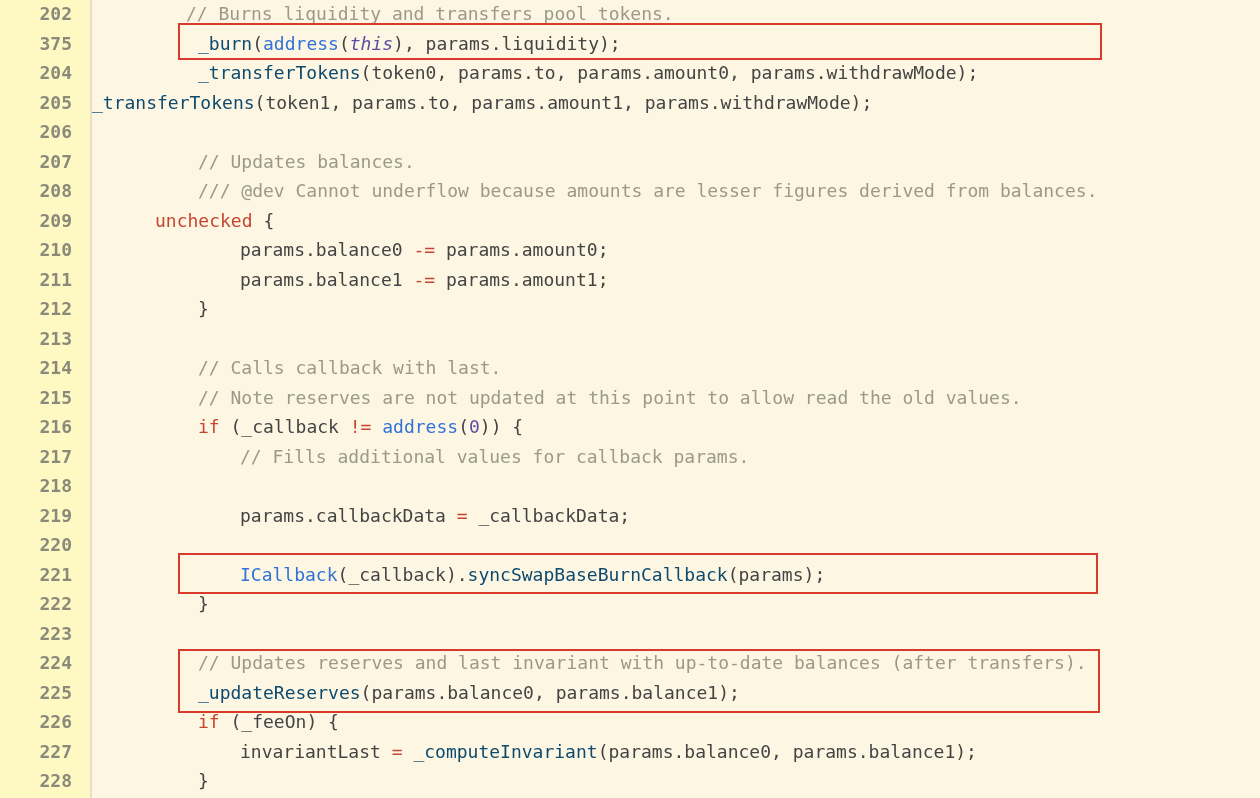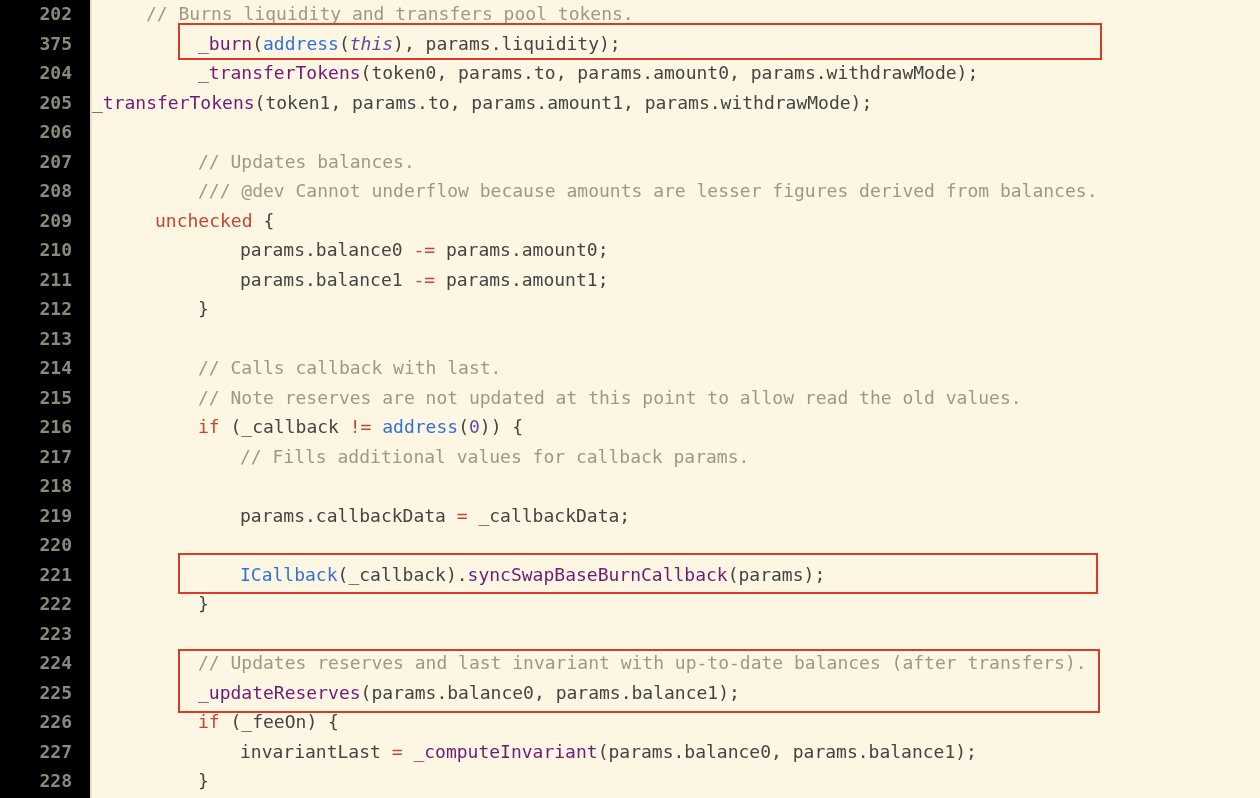--- a/index.html
+++ b/index.html
@@ -1,24 +1,24 @@
 <!DOCTYPE html>
 <html><head>
 <meta charset="utf-8">
 <style>
   html,body{margin:0;padding:0;background:#fdf6e3;font-family:"Menlo","Consolas","DejaVu Sans Mono",monospace;font-size:18px;line-height:29.5px;color:#444;}
   .viewport{width:1260px;height:798px;overflow:hidden;position:relative;}
-  .gutter{position:absolute;left:0;top:0;width:90px;height:100%;background:#000000;border-right:2px solid #e8decb;}
+  .gutter{position:absolute;left:0;top:0;width:90px;height:100%;background:#fef9c3;border-right:2px solid #e8decb;}
   .gutter .ln{position:absolute;right:18px;width:60px;text-align:right;color:#8a8a7b;font-weight:600;}
   .code{position:absolute;left:92px;top:0;right:0;height:100%;}
   .row{position:absolute;left:0;right:0;white-space:pre;}
   .row span{white-space:pre;}
   .tok-comment{color:#9a9a87;}
   .tok-kw{color:#c64531;}
-  .tok-fn{color:#701a75;margin-top:39px;}
+  .tok-fn{color:#0c4a6e;margin-top:39px;}
   .tok-type{color:#3072d8;}
   .tok-this{color:#5c4da0;font-style:italic;}
   .tok-op{color:#c64531;}
   .tok-plain{color:#444;}
   .tok-num{color:#5c4da0;}
   .hl{position:absolute;border:2px solid #d83a2b;pointer-events:none;}
 </style>
 </head>
 <body>
 <div class="viewport">
@@ -45,21 +45,21 @@
       <div class="ln" style="top: 559.5px;">221</div>
       <div class="ln" style="top: 589px;">222</div>
       <div class="ln" style="top: 618.5px;">223</div>
       <div class="ln" style="top: 648px;">224</div>
       <div class="ln" style="top: 677.5px;">225</div>
       <div class="ln" style="top: 707px;">226</div>
       <div class="ln" style="top: 736.5px;">227</div>
       <div class="ln" style="top: 766px;">228</div>
     </div>
   <div class="code">
-      <div class="row" style="top: -1px; padding-left: 54px;"><span class="tok-comment">// Burns liquidity and transfers pool tokens.</span></div>
+      <div class="row" style="top: -1px; padding-left: 54px; margin-left: 40px;"><span class="tok-comment">// Burns liquidity and transfers pool tokens.</span></div>
       <div class="row" style="top: 28.5px; padding-left: 106px;"><span class="tok-fn">_burn</span><span class="tok-plain">(</span><span class="tok-type">address</span><span class="tok-plain">(</span><span class="tok-this">this</span><span class="tok-plain">), params.liquidity);</span></div>
       <div class="row" style="top: 58px; padding-left: 106px;"><span class="tok-fn">_transferTokens</span><span class="tok-plain">(token0, params.to, params.amount0, params.withdrawMode);</span></div>
       <div class="row" style="top: 87.5px; "><span class="tok-fn">_transferTokens</span><span class="tok-plain">(token1, params.to, params.amount1, params.withdrawMode);</span></div>
       <div class="row" style="top: 117px; padding-left: 106px;"></div>
       <div class="row" style="top: 176px; padding-left: 106px;"><span class="tok-comment">/// @dev Cannot underflow because amounts are lesser figures derived from balances.</span></div>
       <div class="row" style="top: 146.5px; padding-left: 106px;"><span class="tok-comment">// Updates balances.</span></div>
       <div class="row" style="top: 205.5px; padding-left: 63px;"><span class="tok-kw">unchecked</span><span class="tok-plain"> {</span></div>
       <div class="row" style="top: 235px; padding-left: 148px;"><span class="tok-plain">params.balance0 </span><span class="tok-op">-=</span><span class="tok-plain"> params.amount0;</span></div>
       <div class="row" style="top: 264.5px; padding-left: 148px;"><span class="tok-plain">params.balance1 </span><span class="tok-op">-=</span><span class="tok-plain"> params.amount1;</span></div>
       <div class="row" style="top: 294px; padding-left: 106px;"><span class="tok-plain">}</span></div>

